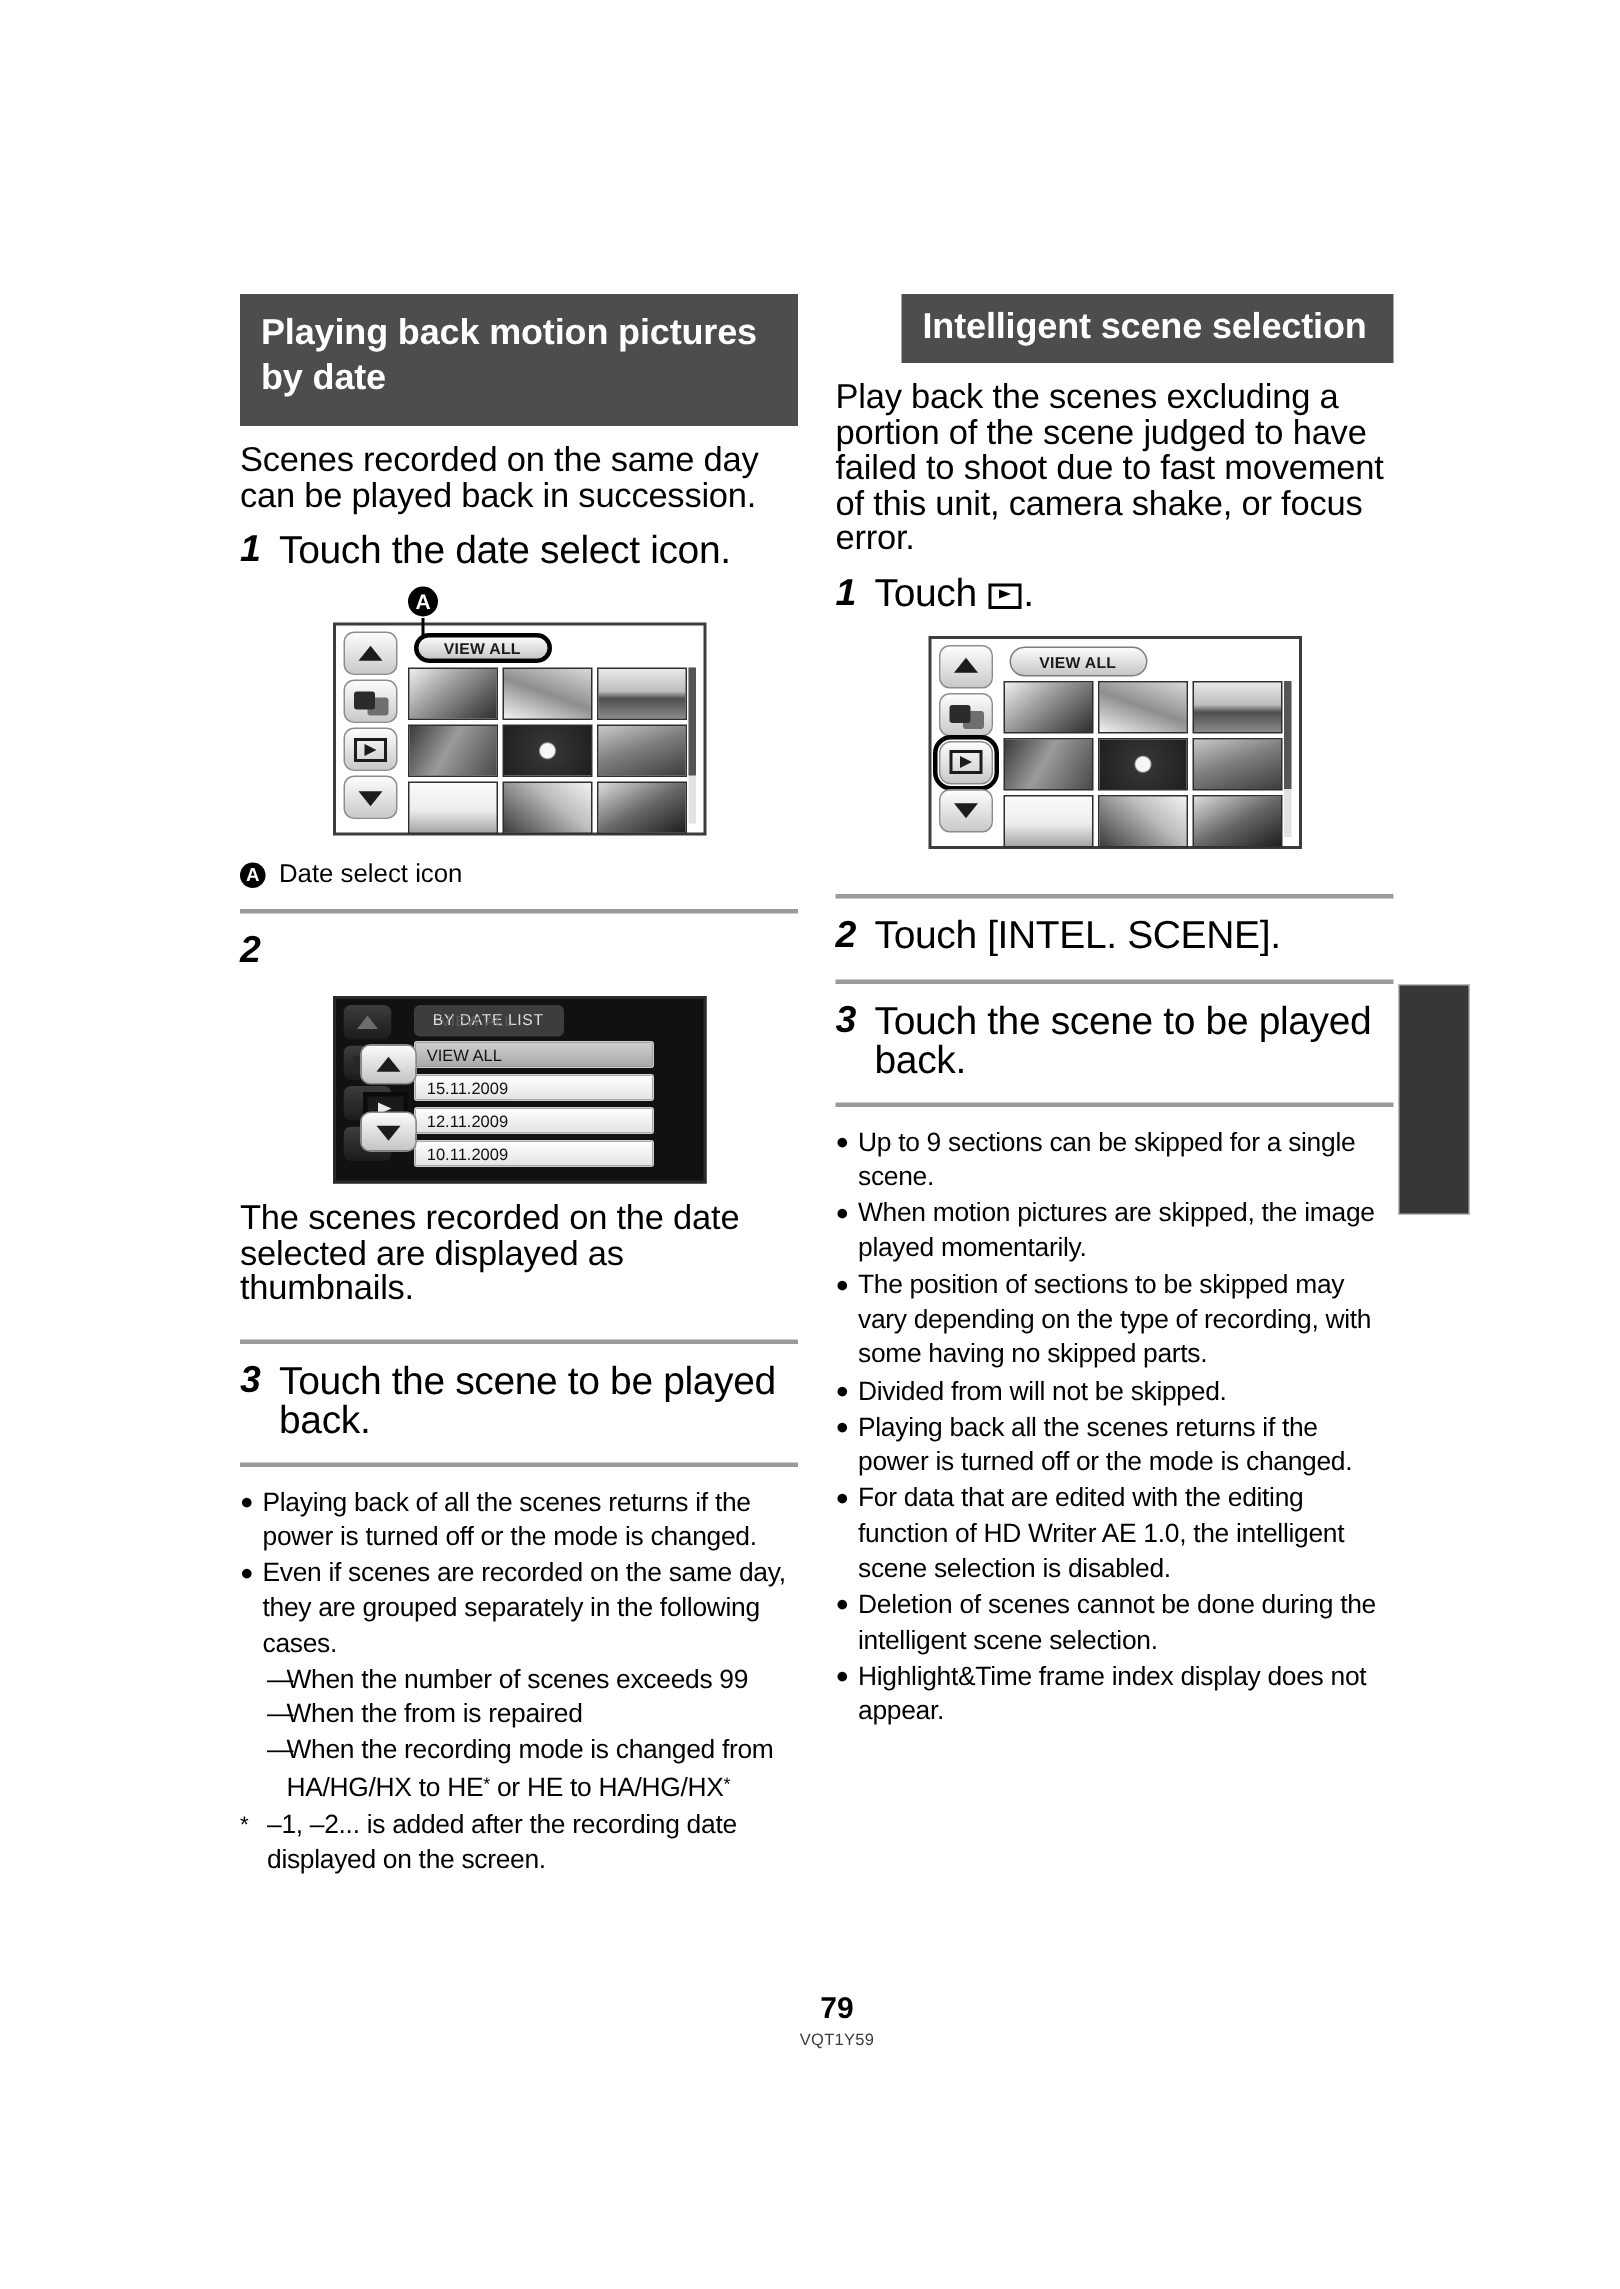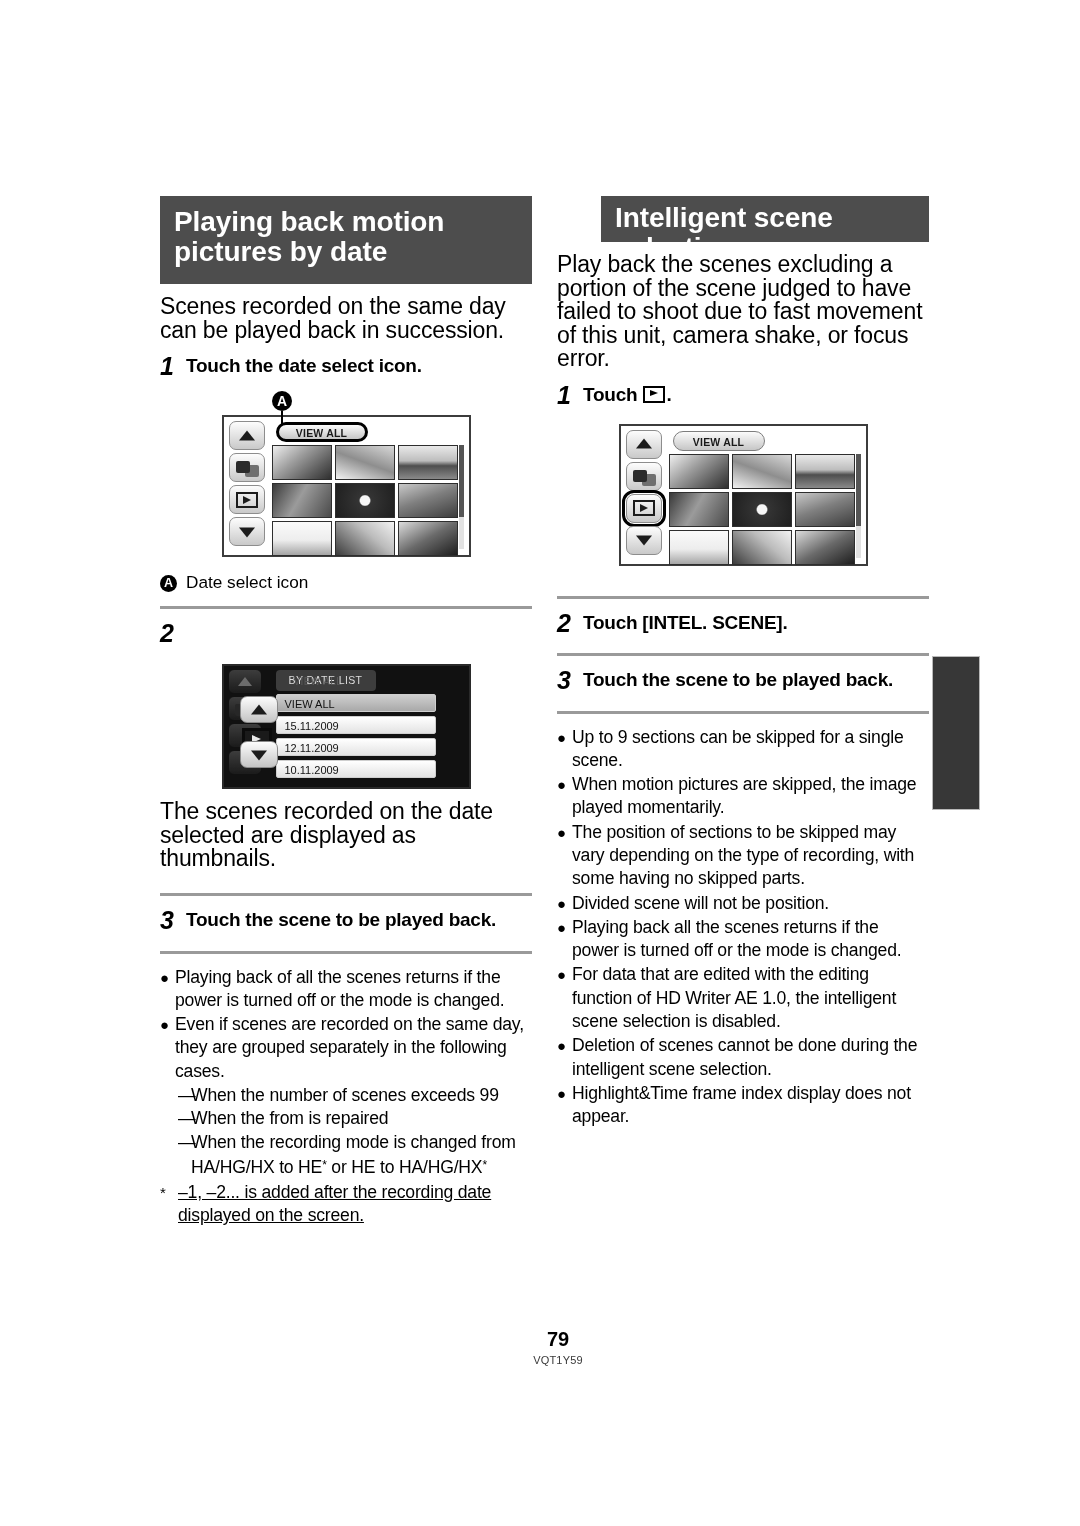--- a/index.html
+++ b/index.html
@@ -26,21 +26,21 @@
     top: 196px;
     width: 372px;
   }
   .col-left  { left: 160px; }
   .col-right { left: 557px; }
 
   
   .sect-head {
     background: #4d4d4d;
     color: #ffffff;
-    font-size: 28px;
+    font-size: 24px;
     font-weight: bold;
     line-height: 30px;
     padding: 11px 0 13px 14px;
     letter-spacing: -0.1px;
     box-sizing: border-box;
   }
   .sect-head.two-line { height: 88px; }
   .sect-head.one-line { height: 46px; padding-top: 7px; margin-left: 44px; }
 
   
@@ -59,22 +59,22 @@
   }
   .step-num {
     font-size: 25px;
     font-weight: bold;
     font-style: italic;
     line-height: 30px;
     width: 26px;
     flex: 0 0 26px;
   }
   .step-txt {
-    font-size: 19px;
-    font-weight: bold;
+    font-size: 26px;
+    font-weight: normal;
     line-height: 26px;
     letter-spacing: -0.25px;
     padding-top: 2px;
   }
   .inline-play {
     display: inline-block;
     width: 22px;
     height: 17px;
     border: 2.5px solid #000;
     position: relative;
@@ -148,21 +148,21 @@
   .dash > .tx { flex: 1 1 auto; }
 
   .footnote {
     display: flex;
     font-size: 17.6px;
     line-height: 23.3px;
     letter-spacing: -0.2px;
     margin-top: 2px;
   }
   .footnote > .mk { flex: 0 0 18px; width: 18px; font-size: 15px; }
-  .footnote > .tx { flex: 1 1 auto; text-decoration: underline; }
+  .footnote > .tx { flex: 1 1 auto; }
   sup.star { font-size: 12px; vertical-align: 4px; }
 
   
   .shot-wrap { position: relative; margin-top: 10px; }
 
   .shot {
     position: relative;
     width: 249px;
     height: 142px;
     margin: 0 auto;
@@ -647,21 +647,21 @@
       <div class="bullet">
         <span class="mk">●</span>
         <span class="tx">When motion pictures are skipped, the image played momentarily.</span>
       </div>
       <div class="bullet">
         <span class="mk">●</span>
         <span class="tx">The position of sections to be skipped may vary depending on the type of recording, with some having no skipped parts.</span>
       </div>
       <div class="bullet">
         <span class="mk">●</span>
-        <span class="tx">Divided scene will not be position.</span>
+        <span class="tx">Divided from will not be skipped.</span>
       </div>
       <div class="bullet">
         <span class="mk">●</span>
         <span class="tx">Playing back all the scenes returns if the power is turned off or the mode is changed.</span>
       </div>
       <div class="bullet">
         <span class="mk">●</span>
         <span class="tx">For data that are edited with the editing function of HD Writer AE 1.0, the intelligent scene selection is disabled.</span>
       </div>
       <div class="bullet">

